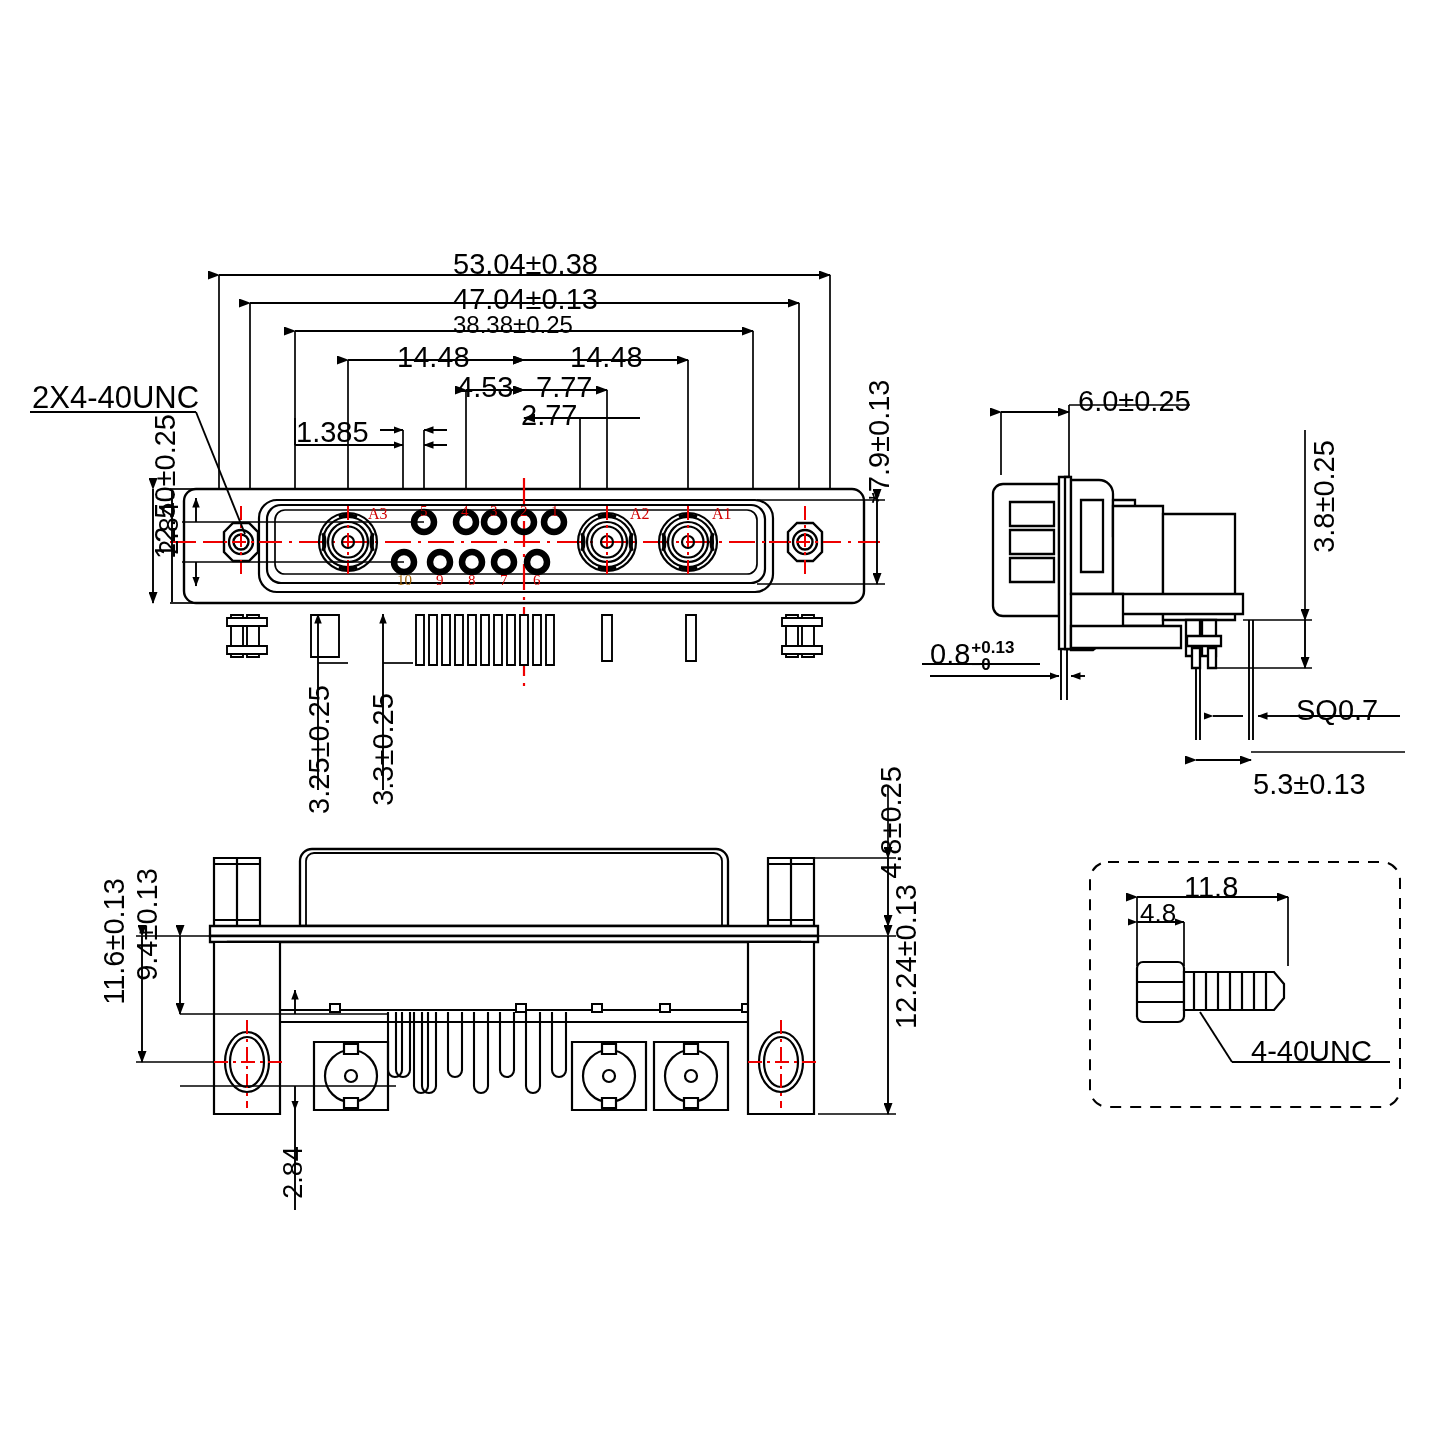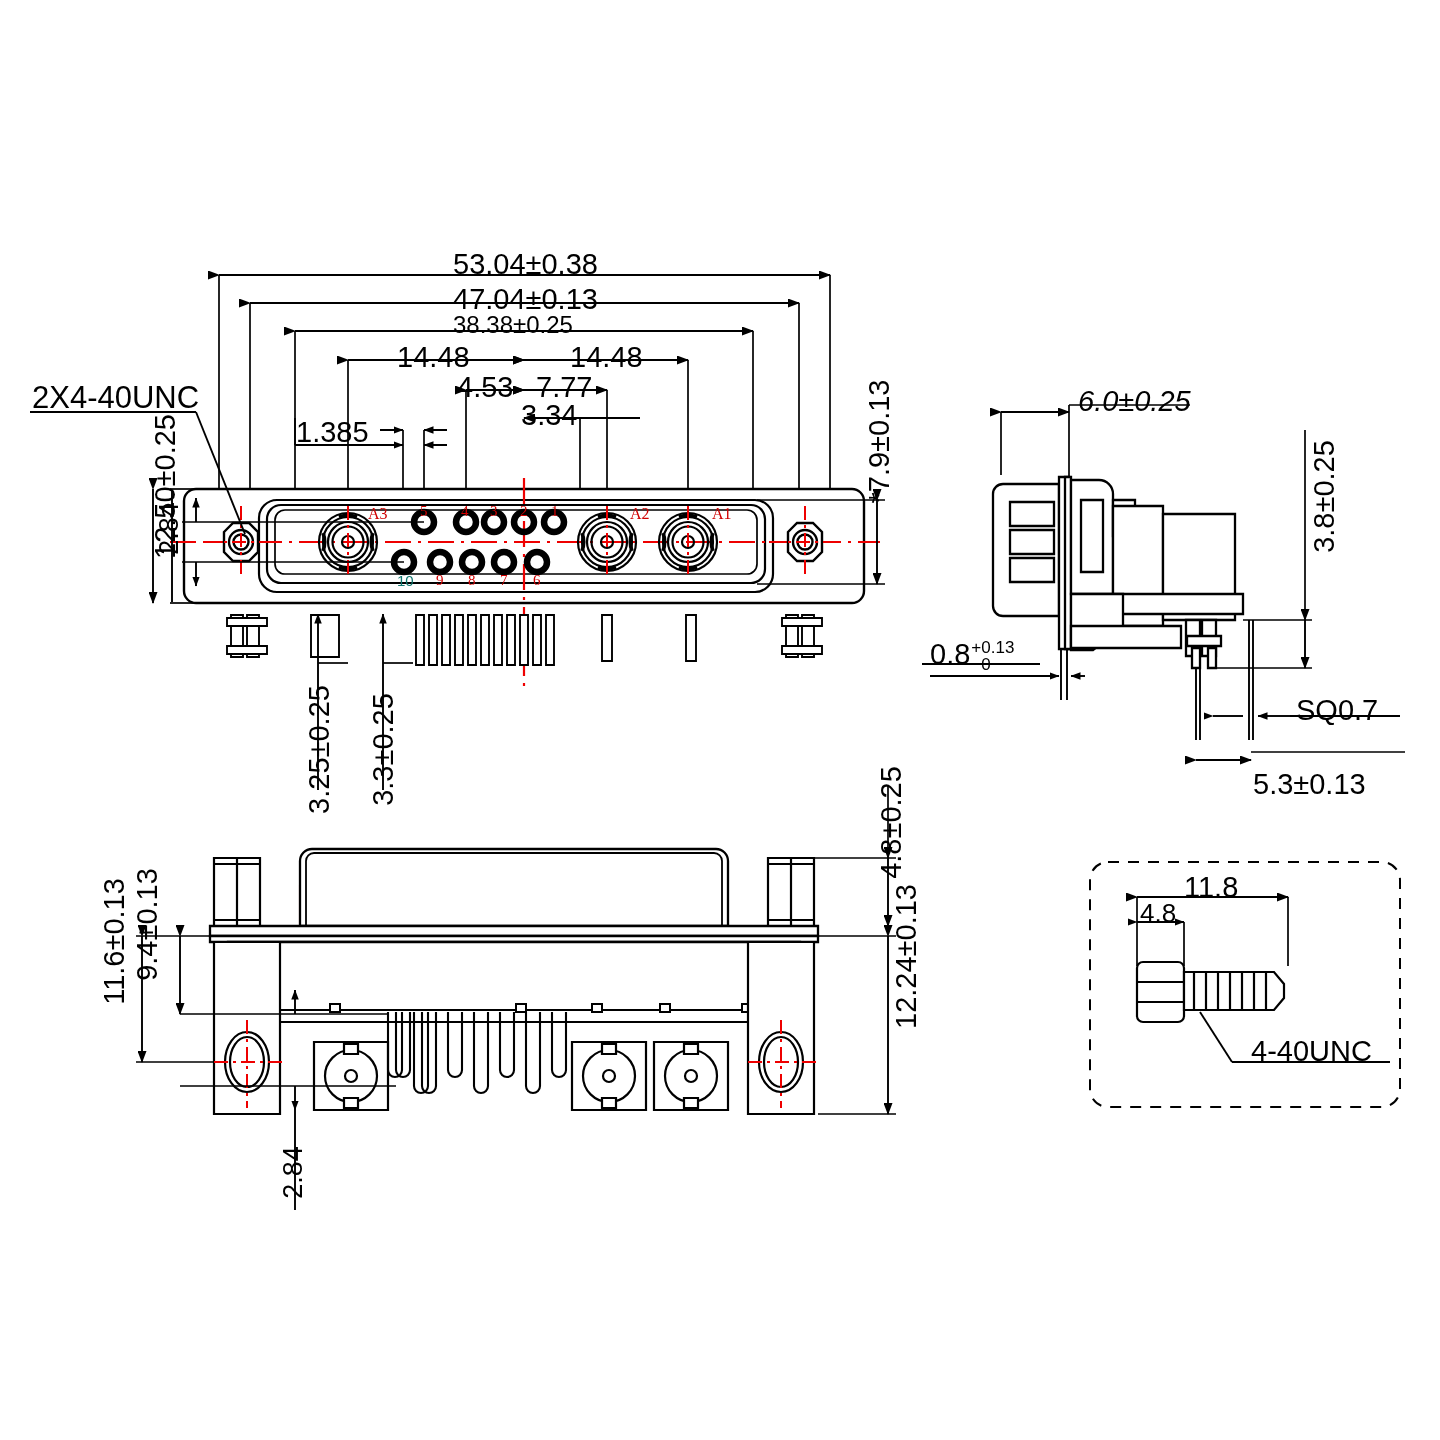--- a/index.html
+++ b/index.html
@@ -452,21 +452,21 @@
     </g>
   </svg>
 
   <div style="position:absolute;left:453px;top:248px;font-size:29px;white-space:nowrap;">53.04±0.38</div>
   <div style="position:absolute;left:453px;top:283px;font-size:29px;white-space:nowrap;">47.04±0.13</div>
   <div style="position:absolute;left:453px;top:311px;font-size:24px;white-space:nowrap;">38.38±0.25</div>
   <div style="position:absolute;left:397px;top:341px;font-size:29px;white-space:nowrap;">14.48</div>
   <div style="position:absolute;left:570px;top:341px;font-size:29px;white-space:nowrap;">14.48</div>
   <div style="position:absolute;left:457px;top:371px;font-size:29px;white-space:nowrap;">4.53</div>
   <div style="position:absolute;left:536px;top:371px;font-size:29px;white-space:nowrap;">7.77</div>
-  <div style="position:absolute;left:521px;top:399px;font-size:29px;white-space:nowrap;">3.34</div>
+  <div style="position:absolute;left:521px;top:399px;font-size:29px;white-space:nowrap;">2.77</div>
   <div style="position:absolute;left:296px;top:416px;font-size:29px;white-space:nowrap;">1.385</div>
   <div style="position:absolute;left:32px;top:380px;font-size:31px;white-space:nowrap;">2X4-40UNC</div>
 
   <div style="position:absolute;left:75px;top:470px;width:180px;font-size:29px;
               transform:rotate(-90deg);transform-origin:50% 50%;text-align:center;white-space:nowrap;">12.50±0.25</div>
   <div style="position:absolute;left:124px;top:513px;width:90px;font-size:27px;
               transform:rotate(-90deg);transform-origin:50% 50%;text-align:center;white-space:nowrap;">2.84</div>
   <div style="position:absolute;left:789px;top:425px;width:180px;font-size:29px;
               transform:rotate(-90deg);transform-origin:50% 50%;text-align:center;white-space:nowrap;">*7.9±0.13</div>
   <div style="position:absolute;left:223px;top:733px;width:192px;font-size:29px;
@@ -480,32 +480,32 @@
               font-size:16px;color:#d00000;">A2</div>
   <div style="position:absolute;left:712px;top:505px;font-family:'Liberation Serif',serif;
               font-size:16px;color:#d00000;">A1</div>
 
   <div style="position:absolute;left:420px;top:503px;font-family:'Liberation Serif',serif;font-size:15px;color:#d00000;">5</div>
   <div style="position:absolute;left:461px;top:503px;font-family:'Liberation Serif',serif;font-size:15px;color:#d00000;">4</div>
   <div style="position:absolute;left:490px;top:503px;font-family:'Liberation Serif',serif;font-size:15px;color:#d00000;">3</div>
   <div style="position:absolute;left:520px;top:503px;font-family:'Liberation Serif',serif;font-size:15px;color:#d00000;">2</div>
   <div style="position:absolute;left:551px;top:503px;font-family:'Liberation Serif',serif;font-size:15px;color:#d00000;">1</div>
 
-  <div style="position:absolute;left:397px;top:572px;font-family:Liberation Sans, sans-serif;font-size:15px;color:#0f766e;">10</div>
+  <div style="position:absolute;left:397px;top:572px;font-family:Liberation Serif, serif;font-size:15px;color:#a16207;">10</div>
   <div style="position:absolute;left:436px;top:572px;font-family:'Liberation Serif',serif;font-size:15px;color:#d00000;">9</div>
   <div style="position:absolute;left:468px;top:572px;font-family:'Liberation Serif',serif;font-size:15px;color:#d00000;">8</div>
   <div style="position:absolute;left:500px;top:572px;font-family:'Liberation Serif',serif;font-size:15px;color:#d00000;">7</div>
   <div style="position:absolute;left:533px;top:572px;font-family:'Liberation Serif',serif;font-size:15px;color:#d00000;">6</div>
 
-  <div style="position:absolute;left:1078px;top:385px;font-size:29px;white-space:nowrap;font-style:italic;">6.0±0.25</div>
+  <div style="position:absolute;left:1078px;top:385px;font-size:29px;white-space:nowrap;">6.0±0.25</div>
   <div style="position:absolute;left:1234px;top:480px;width:180px;font-size:29px;
               transform:rotate(-90deg);transform-origin:50% 50%;text-align:center;white-space:nowrap;">3.8±0.25</div>
   <div style="position:absolute;left:930px;top:638px;font-size:29px;white-space:nowrap;">
     <span>0.8</span><span style="display:inline-block;vertical-align:middle;line-height:1;font-size:17px;
-             font-weight:normal;text-align:left;margin-left:1px;">
+             font-weight:bold;text-align:left;margin-left:1px;">
       <span style="display:block;">+0.13</span>
       <span style="display:block;">−0</span>
     </span>
   </div>
   <div style="position:absolute;left:1296px;top:694px;font-size:29px;white-space:nowrap;">SQ0.7</div>
   <div style="position:absolute;left:1253px;top:768px;font-size:29px;white-space:nowrap;">5.3±0.13</div>
 
   <div style="position:absolute;left:801px;top:806px;width:180px;font-size:29px;
               transform:rotate(-90deg);transform-origin:50% 50%;text-align:center;white-space:nowrap;">4.8±0.25</div>
   <div style="position:absolute;left:24px;top:925px;width:180px;font-size:29px;

